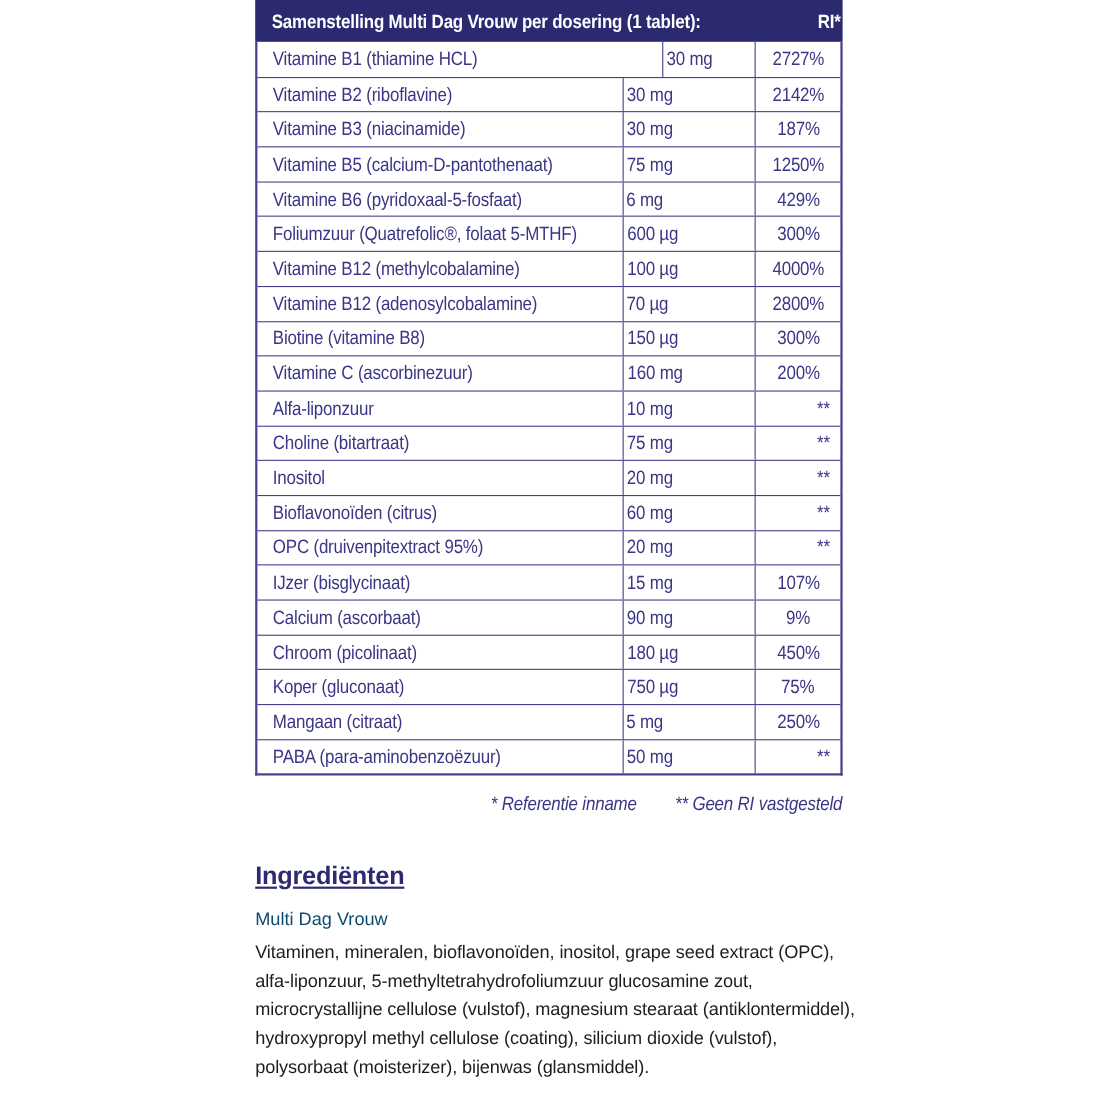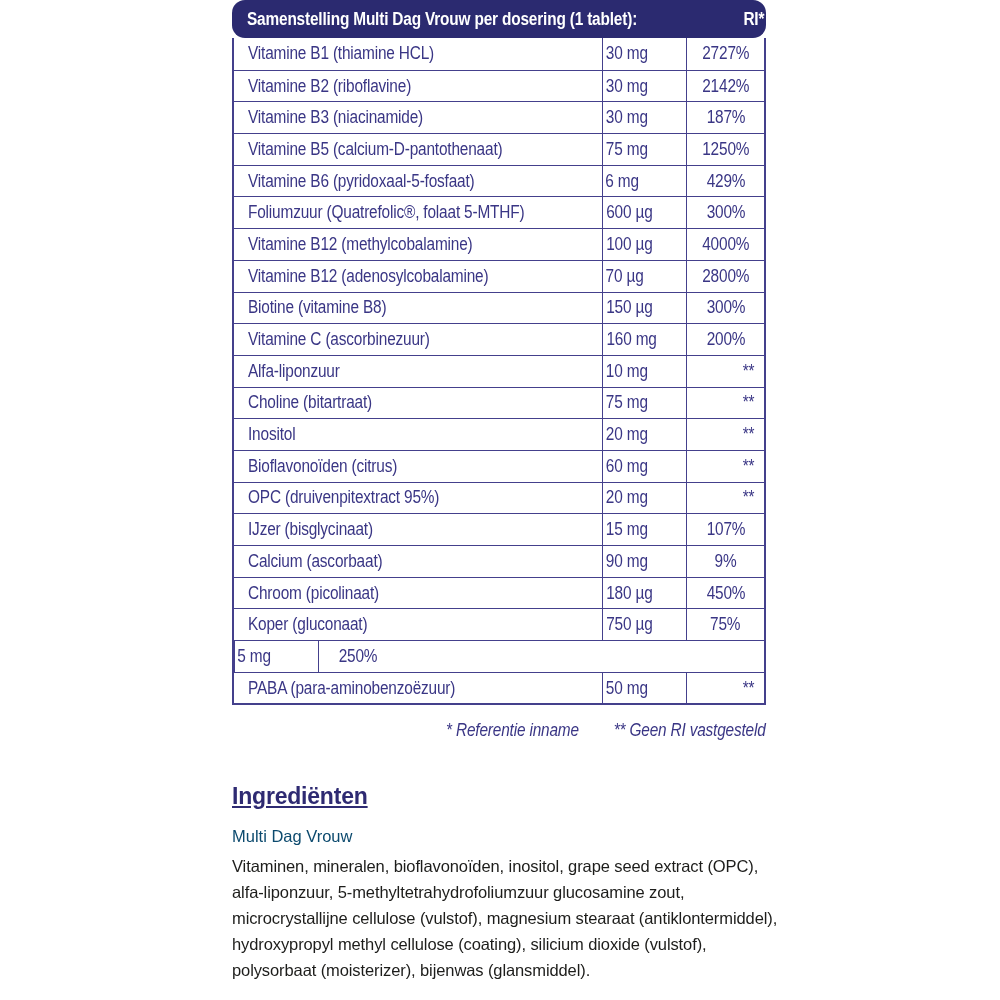--- a/index.html
+++ b/index.html
@@ -25,21 +25,20 @@
   
   .supp-table{width:534px;}
   .t-header{
     height:38px;
     background:var(--header-bg);
     color:#ffffff;
     display:flex;
     align-items:center;
     font-weight:bold;
     font-size:17.5px;
-    border-radius:13px;
   }
   .t-header .title{
     flex:1;
     padding-left:15px;
     white-space:nowrap;
   }
   .t-header .ri-col{
     width:78px;
     text-align:right;
   }
@@ -47,21 +46,21 @@
     border:2px solid var(--border);
     border-top:none;
   }
   .t-row{
     display:flex;
     height:31.7px;
     align-items:center;
     color:var(--table-ink);
     font-size:17.5px;
   }
-  .t-row + .t-row{border-top:1.6px solid var(--border);}
+  .t-row + .t-row{border-top:1.6px solid var(--border);gap:36px;}
   .c-name{
     flex:1;
     padding-left:14px;
     overflow:hidden;
     white-space:nowrap;
   }
   .c-amount{
     width:84px;
     align-self:stretch;
     display:flex;
@@ -316,20 +315,21 @@
     <div class="c-name"><span class="cz">Koper (gluconaat)</span></div>
     <div class="c-amount">
             <span class="cz-c">750 µg</span>
           </div>
     <div class="c-ri">
             <span class="cz-c">75%</span>
           </div>
   </div>
 
   <div class="t-row">
+    <div class="c-name"><span class="cz">Mangaan (citraat)</span></div>
     <div class="c-amount">
             <span class="cz-c">5 mg</span>
           </div>
     <div class="c-ri">
             <span class="cz-c">250%</span>
           </div>
   </div>
 
   <div class="t-row">
     <div class="c-name"><span class="cz">PABA (para-aminobenzoëzuur)</span></div>

